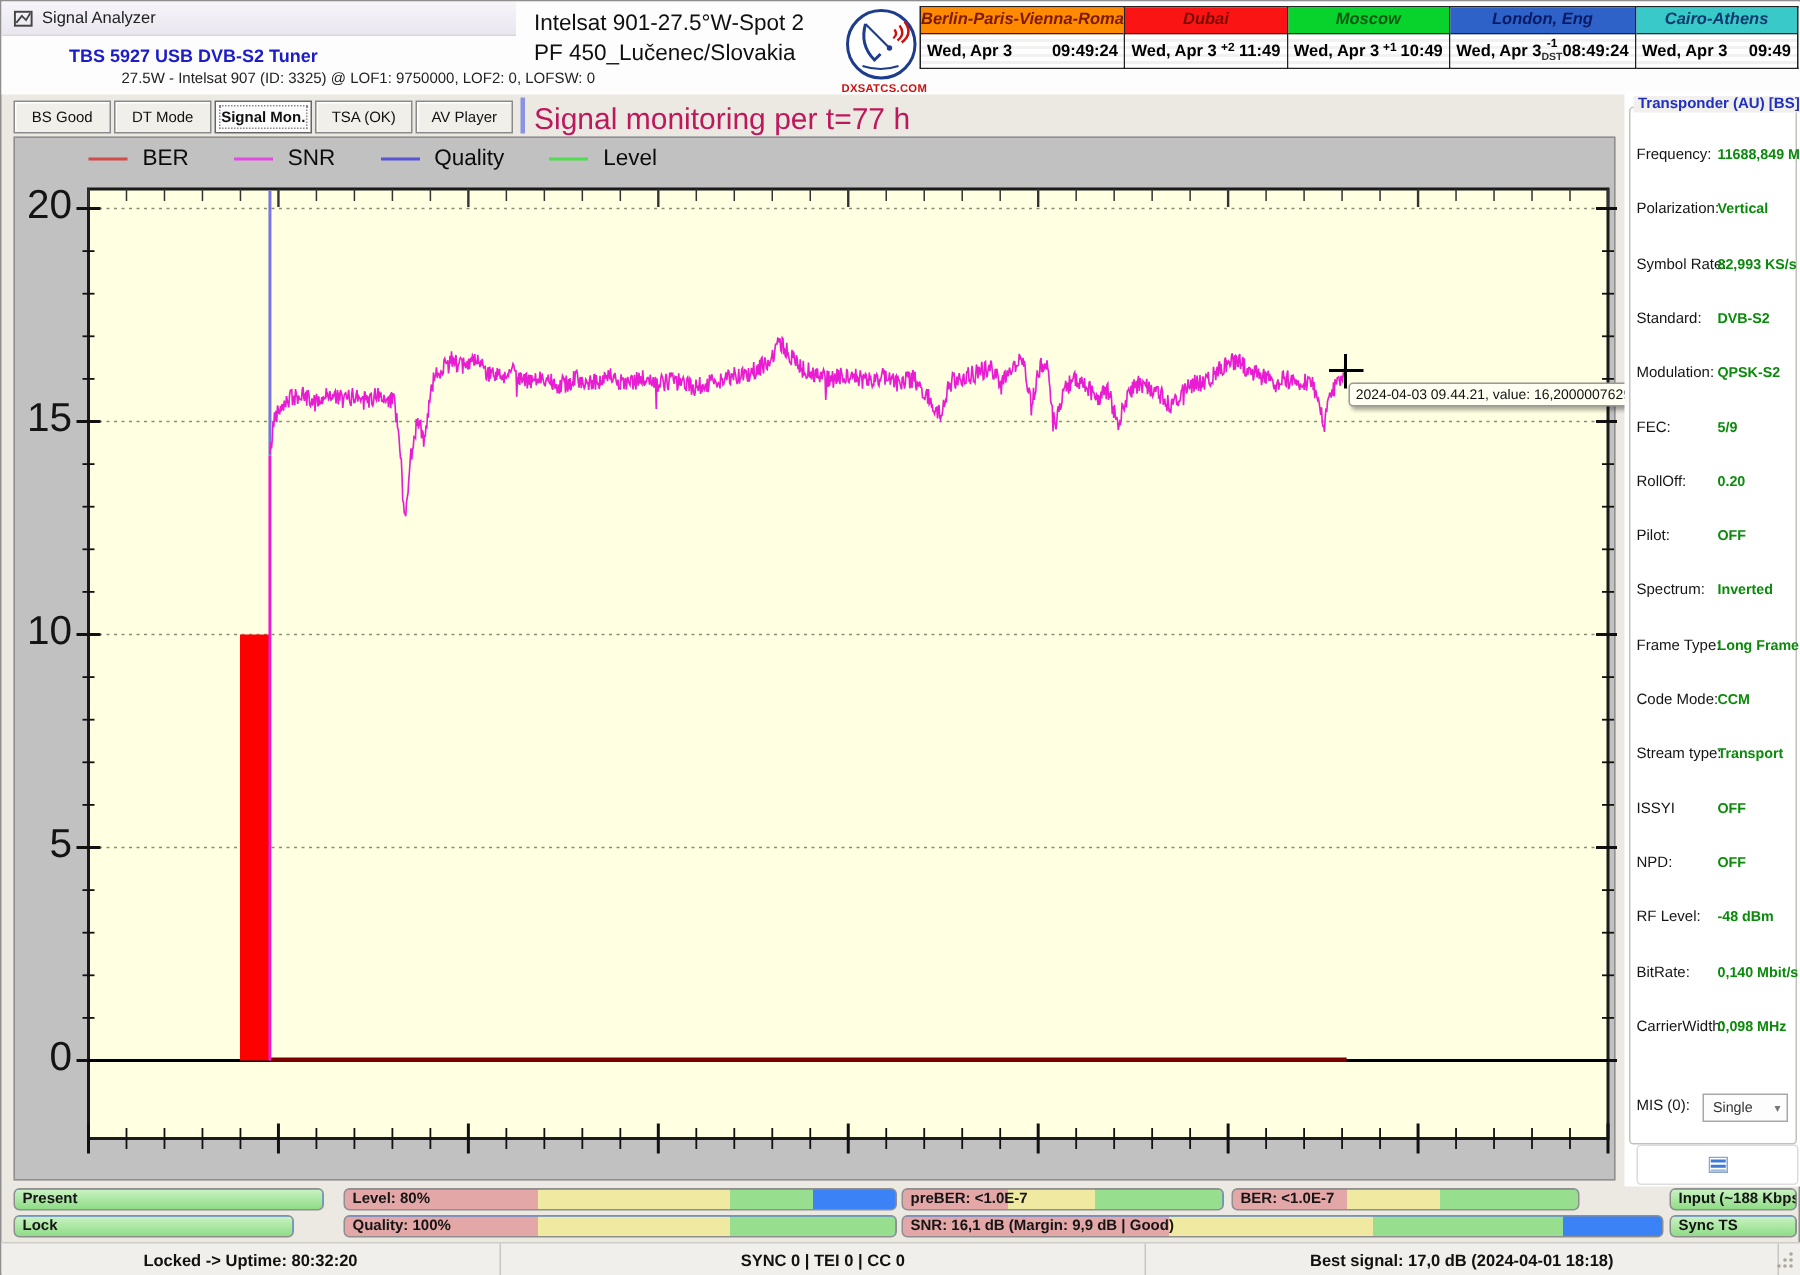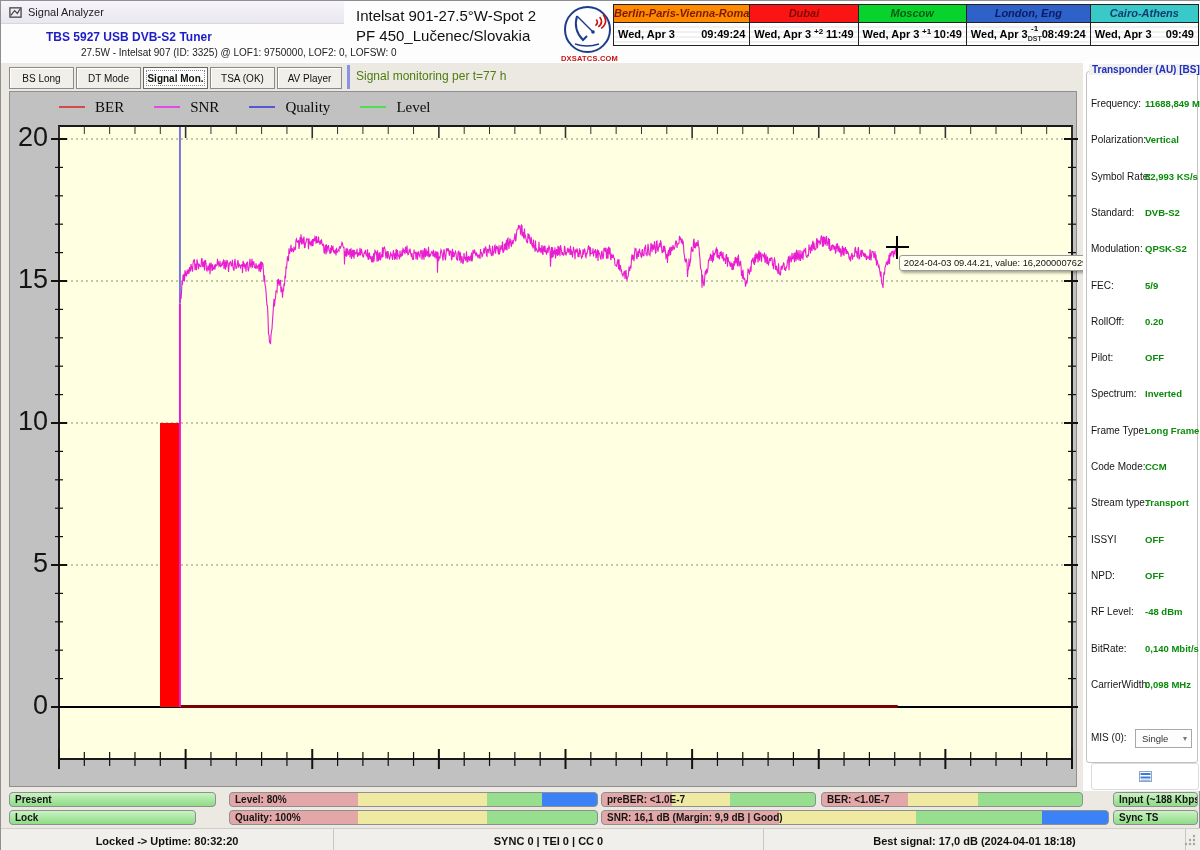--- a/index.html
+++ b/index.html
@@ -16,21 +16,21 @@
     display:flex;align-items:center;}
   .titlebar .appicon{width:13px;height:13px;margin:0 6px 0 8px;}
   .titlebar .title{font-size:11px;color:#222;}
 
   .header-white{position:absolute;left:343px;top:0;width:857px;height:62px;background:#fdfdfd;}
   .header-left{position:absolute;left:0;top:22px;width:343px;height:40px;background:#fdfdfd;}
   .device-name{position:absolute;left:45px;top:29px;font-size:12px;font-weight:bold;color:#1d1dc8;}
   .device-sub{position:absolute;left:80px;top:46px;font-size:10px;color:#222;}
 
   .center-info{position:absolute;left:355px;top:5px;font-size:15px;color:#101010;line-height:20px;}
-  .mon-title{position:absolute;left:355px;top:68px;font-size:12px;color:#4d7c0f;}
+  .mon-title{position:absolute;left:355px;top:68px;font-size:20px;color:#be185d;}
   .mon-splitter{position:absolute;left:346px;top:64px;width:3px;height:24px;background:#8a93e0;}
 
   
   .logo{position:absolute;left:560px;top:5px;width:52px;height:60px;text-align:center;}
   .logo .circle{width:47px;height:47px;border-radius:50%;background:#fff;border:2px solid #1d3c8c;
     box-sizing:border-box;margin:0 auto;display:flex;align-items:center;justify-content:center;}
   .logo .brand{font-size:7.5px;font-weight:bold;color:#cc1111;letter-spacing:.2px;margin-top:1px;}
 
   
   .clocks{position:absolute;left:612px;top:3px;width:586px;height:42px;display:flex;}
@@ -49,21 +49,21 @@
   
   .tabs{position:absolute;left:8px;top:66px;height:22px;display:flex;gap:2px;}
   .tab{width:65px;height:22px;box-sizing:border-box;border:1px solid #8a8a8a;background:#f1efe9;
     font-size:10px;color:#111;display:flex;align-items:center;justify-content:center;
     box-shadow:inset 1px 1px 0 #ffffff;cursor:pointer;white-space:nowrap;}
   .tab.active{background:#fcfcfc;border-color:#666;font-weight:bold;outline:1px dotted #888;outline-offset:-4px;}
 
   
   .chart{position:absolute;left:8px;top:90px;width:1068px;height:696px;background:#c1c1c1;
     border:1px solid #8f8f8f;box-sizing:border-box;}
-  .legend{position:absolute;left:49px;top:5px;height:20px;display:flex;align-items:center;font-family:Liberation Serif, serif;}
+  .legend{position:absolute;left:49px;top:5px;height:20px;display:flex;align-items:flex-start;}
   .legend .item{display:flex;align-items:center;margin-right:30px;}
   .legend .swatch{width:26px;height:2px;margin-right:10px;}
   .legend .lab{font-size:15px;color:#0b0b0b;}
   .ylabels{position:absolute;left:0;top:0;width:44px;height:696px;}
   .ylab{position:absolute;right:6px;font-size:27px;color:#141414;transform:translateY(-56%);}
   .plot-svg{position:absolute;left:0;top:0;}
 
   .crosshair{position:absolute;width:23px;height:23px;pointer-events:none;}
   .crosshair:before{content:"";position:absolute;left:0;top:10px;width:23px;height:2px;background:#000;}
   .crosshair:after{content:"";position:absolute;left:10px;top:0;width:2px;height:23px;background:#000;}
@@ -178,21 +178,21 @@
         <div class="cname" style="background: rgb(57, 201, 201); color: rgb(18, 58, 110);">Cairo-Athens</div>
         <div class="crow">
           <span class="cdate">Wed, Apr 3</span>
           <span class="coff"></span>
           <span class="ctime">09:49</span>
         </div>
       </div>
     </div>
 
   <div class="tabs" id="tabs">
-      <div class="tab">BS Long</div>
+      <div class="tab">BS Good</div>
       <div class="tab">DT Mode</div>
       <div class="tab active">Signal Mon.</div>
       <div class="tab">TSA (OK)</div>
       <div class="tab">AV Player</div>
     </div>
 
   <div class="chart" id="chart">
     <div class="legend" id="legend">
         <div class="item">
           <span class="swatch" style="background: rgb(210, 74, 74);"></span>
@@ -456,21 +456,21 @@
         <div class="blab">Present</div>
       </div>
       <div class="bar" style="left: 228px; top: 791px; width: 369px; text-align: right;">
         <div class="fill" style="width: 85%; background: linear-gradient(to right, rgb(228, 167, 167) 0px, rgb(228, 167, 167) 41.1765%, rgb(239, 233, 162) 41.1765%, rgb(239, 233, 162) 82.3529%, rgb(151, 223, 143) 82.3529%, rgb(151, 223, 143) 100%);"></div>
         <div class="blab">Level: 80%</div>
       </div>
       <div class="bar" style="left: 600px; top: 791px; width: 215px;">
         <div class="fill" style="width: 100%; background: linear-gradient(to right, rgb(228, 167, 167) 0px, rgb(228, 167, 167) 33%, rgb(239, 233, 162) 33%, rgb(239, 233, 162) 60%, rgb(151, 223, 143) 60%, rgb(151, 223, 143) 100%);"></div>
         <div class="blab">preBER: &lt;1.0E-7</div>
       </div>
-      <div class="bar" style="left: 820px; top: 791px; width: 262px;">
+      <div class="bar" style="left: 820px; top: 791px; width: 232px;">
         <div class="fill" style="width: 100%; background: linear-gradient(to right, rgb(228, 167, 167) 0px, rgb(228, 167, 167) 33%, rgb(239, 233, 162) 33%, rgb(239, 233, 162) 60%, rgb(151, 223, 143) 60%, rgb(151, 223, 143) 100%);"></div>
         <div class="blab">BER: &lt;1.0E-7</div>
       </div>
       <div class="bar" style="left: 1112px; top: 791px; width: 85px;">
         <div class="fill" style="width: 100%; background: linear-gradient(rgb(201, 242, 194), rgb(143, 220, 135));"></div>
         <div class="blab">Input (~188 Kbps)</div>
       </div>
       <div class="bar" style="left: 8px; top: 809px; width: 187px;">
         <div class="fill" style="width: 100%; background: linear-gradient(rgb(201, 242, 194), rgb(143, 220, 135));"></div>
         <div class="blab">Lock</div>

